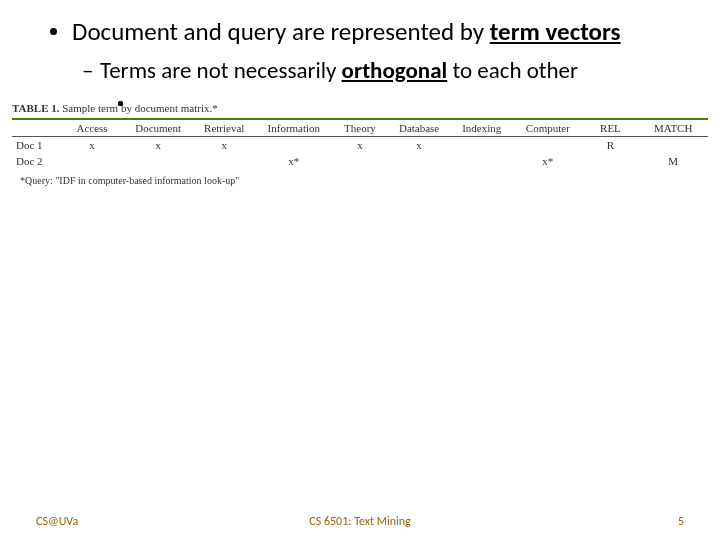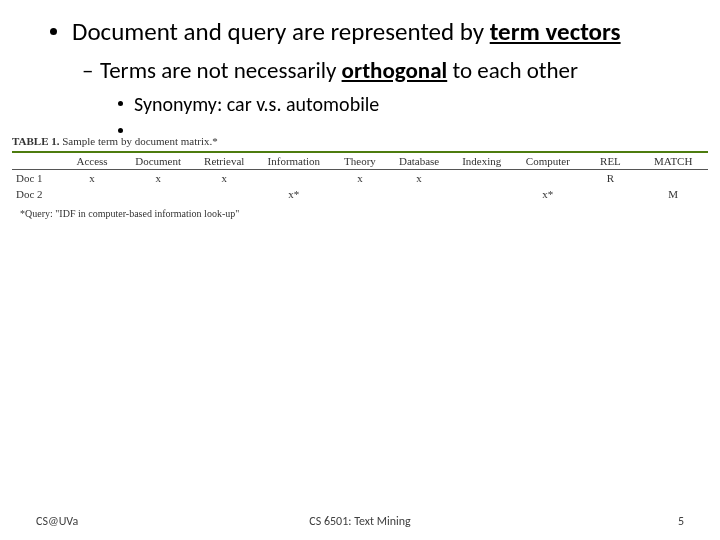--- a/index.html
+++ b/index.html
@@ -101,21 +101,21 @@
 
   .footer {
     position: absolute;
     bottom: 12px;
     left: 0;
     width: 100%;
     padding: 0 36px;
     display: flex;
     justify-content: space-between;
     font-size: 12px;
-    color: #404040;
+    color: #a16207;
   }
   .footer .center { position:absolute; left:0; width:100%; text-align:center; }
   .footer .right { position:relative; margin-left:auto; }
   .footer .left { position:relative; }
 </style>
 </head>
 <body>
 
 <div class="slide">
 
@@ -127,21 +127,20 @@
       <span>Document and query are represented by </span><span class="underline">term vectors</span>
     </div>
 
     <div class="lvl2">
       <span class="dash">–</span>
       <span>Terms are not necessarily </span><span class="underline">orthogonal</span><span> to each other</span>
     </div>
 
     <div class="lvl3">
       <span class="dot3"></span>
-      <span>Synonymy: car v.s. automobile</span>
     </div>
     <div class="lvl3">
       <span class="dot3"></span>
     </div>
 
   </div>
 
   <div class="table-wrap">
     <div class="tcaption">
       <b>TABLE 1.</b>

